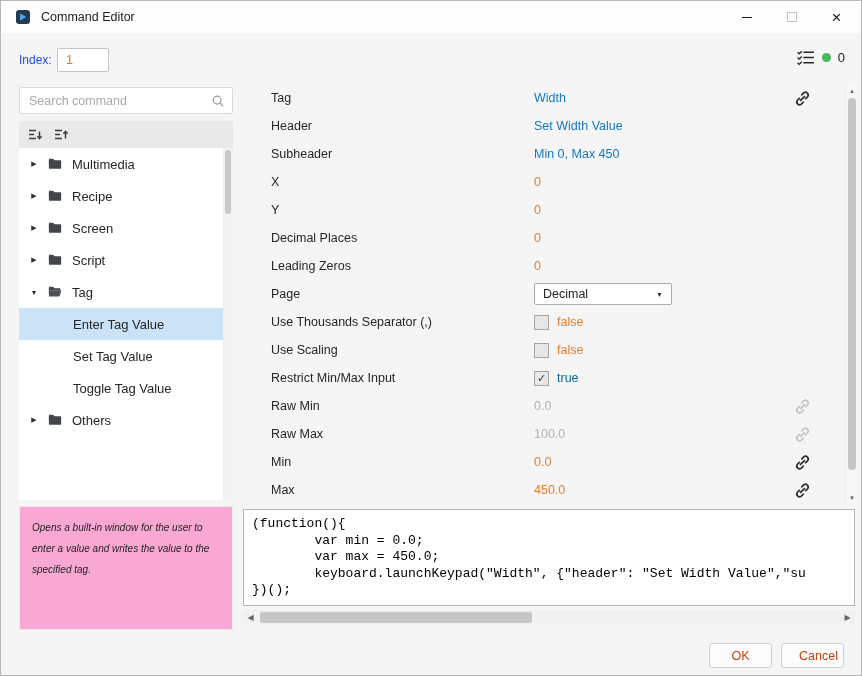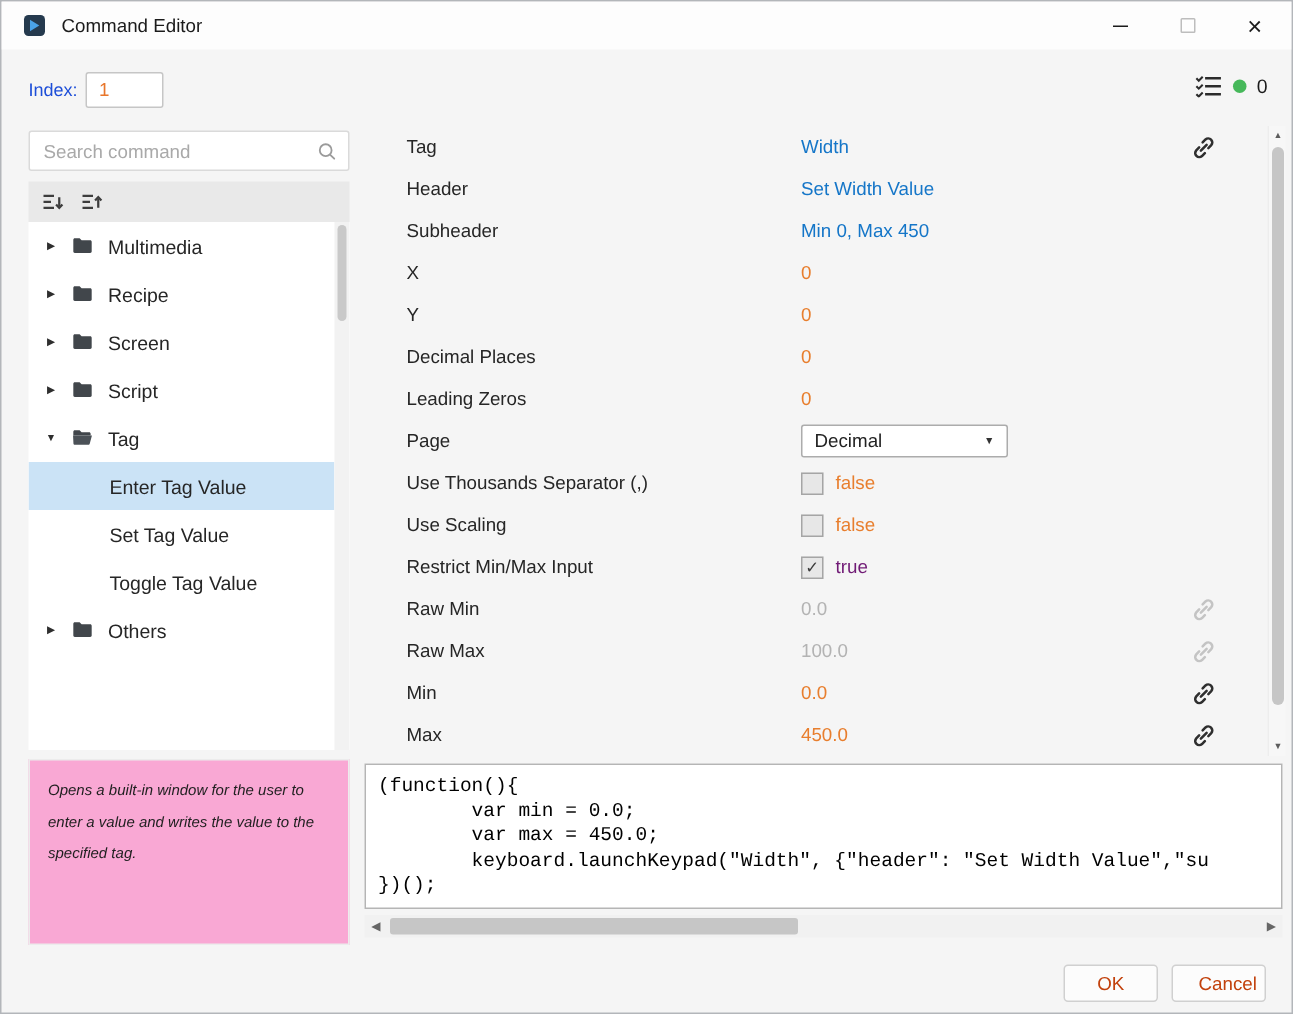--- a/index.html
+++ b/index.html
@@ -49,21 +49,21 @@
 
   
   .props { position:absolute; left:242px; top:83px; width:614px; height:420px; }
   .prop-rows { position:absolute; left:0; top:0; right:12px; }
   .prop-row { position:relative; height:28px; display:flex; align-items:center; }
   .plabel { width:291px; padding-left:28px; font-size:12.5px; color:#262626; flex:0 0 auto; }
   .pvalue { font-size:12.5px; display:flex; align-items:center; }
   .v-blue { color:#1576c8; }
   .v-orange { color:#e87e2d; }
   .v-gray { color:#b3b3b3; }
-  .v-green { color:#701a75; }
+  .v-green { color:#0369a1; }
   .plink { position:absolute; right:34px; width:17px; height:17px; color:#2f2f2f; }
   .plink.dim { color:#c4c4c4; }
   .dropdown { width:138px; height:22px; background:#fff; border:1px solid #acacac; border-radius:2px;
               display:flex; align-items:center; justify-content:space-between; padding:0 8px; font-size:12.5px; color:#222; }
   .dd-caret { font-size:7px; color:#333; }
   .checkbox { width:15px; height:15px; border:1px solid #a5a5a5; background:#e7e7e7; margin-right:8px;
               display:flex; align-items:center; justify-content:center; font-size:11px; font-weight:bold; color:#3c3c3c; }
   .props-scroll { position:absolute; right:0; top:0; width:12px; height:100%; background:#f7f7f7; border-left:1px solid #ededed; }
   .ps-arrow { position:absolute; left:0; width:12px; height:13px; display:flex; align-items:center; justify-content:center; font-size:6px; color:#5d5d5d; }
   .ps-up { top:0; } .ps-down { bottom:0; }

